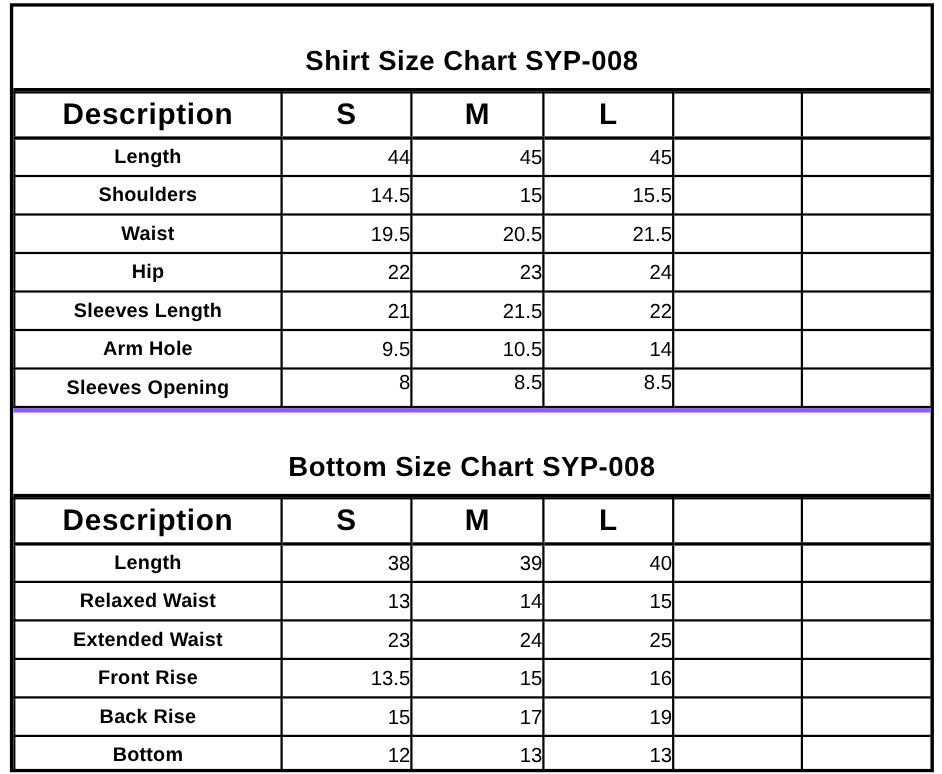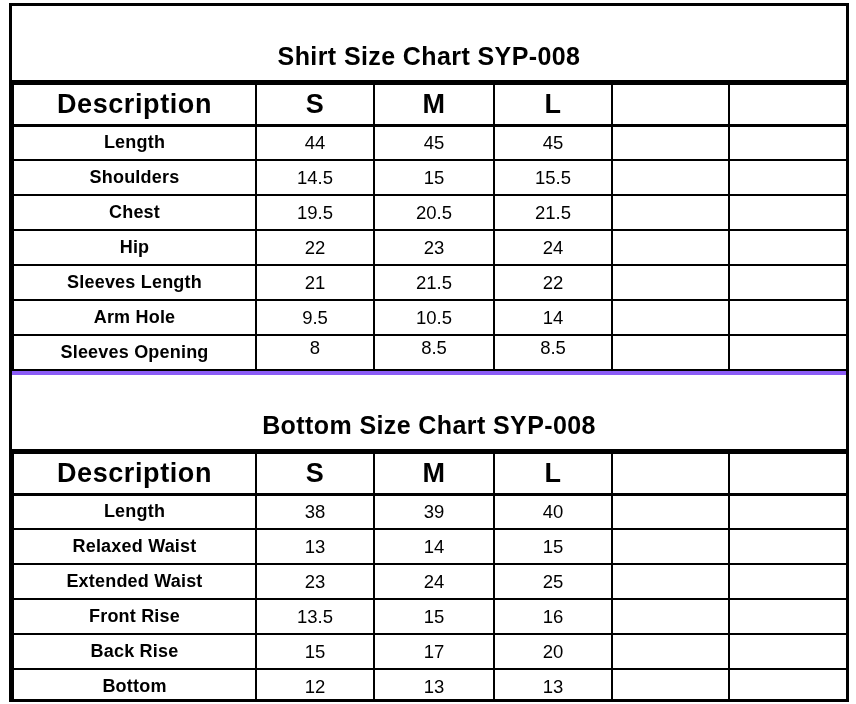--- a/index.html
+++ b/index.html
@@ -68,20 +68,21 @@
     border-bottom: 3px solid #000000;
   }
   .size-table td.label {
     font-weight: 700;
     font-size: 18px;
     letter-spacing: 0.2px;
   }
   .size-table td.value {
     font-weight: 400;
     font-size: 18.5px;
+    text-align: right;
   }
   .size-table tr.top-vals td.value {
     vertical-align: top;
     padding-top: 1px;
   }
 </style>
 </head>
 <body>
 
 <div class="sheet">
@@ -119,21 +120,21 @@
         </tr>
         <tr>
           <td class="label">Shoulders</td>
           <td class="value">14.5</td>
           <td class="value">15</td>
           <td class="value">15.5</td>
           <td></td>
           <td></td>
         </tr>
         <tr>
-          <td class="label">Chest</td>
+          <td class="label">Waist</td>
           <td class="value">19.5</td>
           <td class="value">20.5</td>
           <td class="value">21.5</td>
           <td></td>
           <td></td>
         </tr>
         <tr>
           <td class="label">Hip</td>
           <td class="value">22</td>
           <td class="value">23</td>
@@ -219,21 +220,21 @@
           <td class="value">13.5</td>
           <td class="value">15</td>
           <td class="value">16</td>
           <td></td>
           <td></td>
         </tr>
         <tr>
           <td class="label">Back Rise</td>
           <td class="value">15</td>
           <td class="value">17</td>
-          <td class="value">20</td>
+          <td class="value">19</td>
           <td></td>
           <td></td>
         </tr>
         <tr>
           <td class="label">Bottom</td>
           <td class="value">12</td>
           <td class="value">13</td>
           <td class="value">13</td>
           <td></td>
           <td></td>

